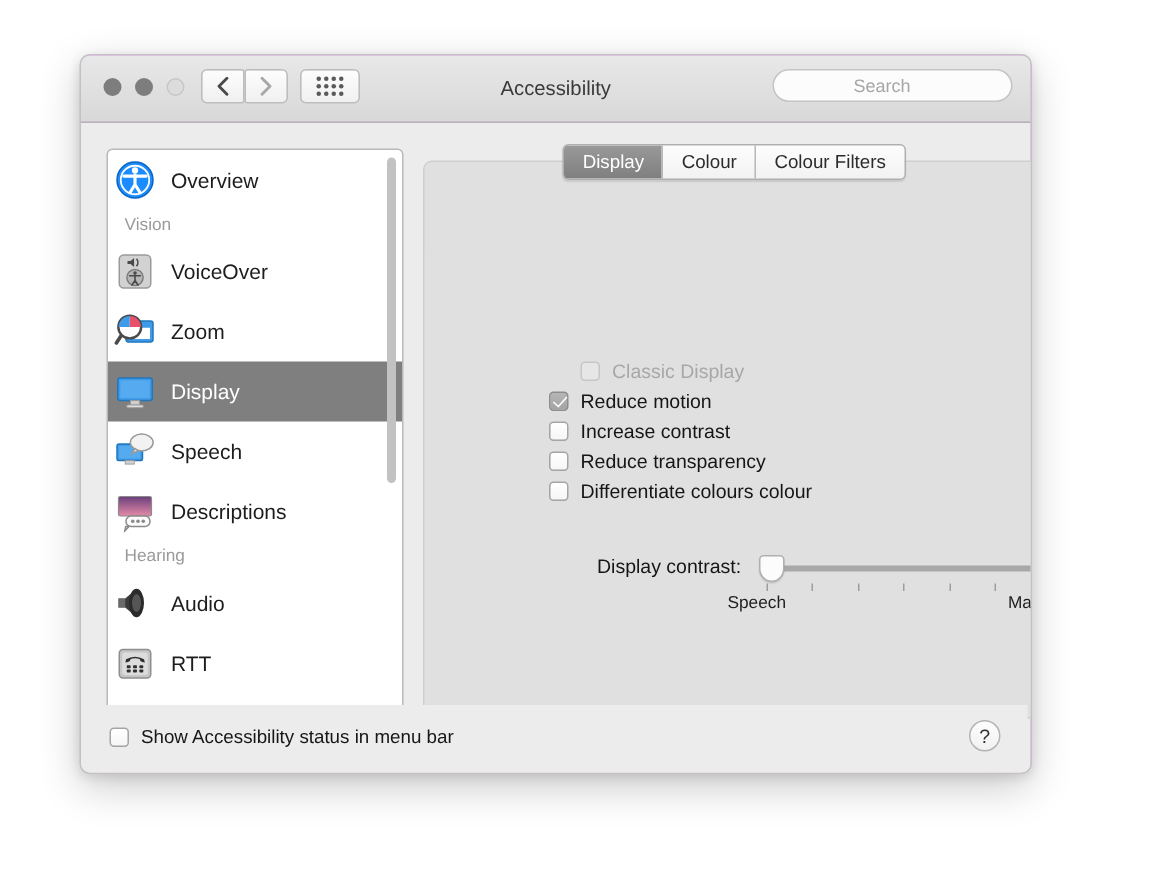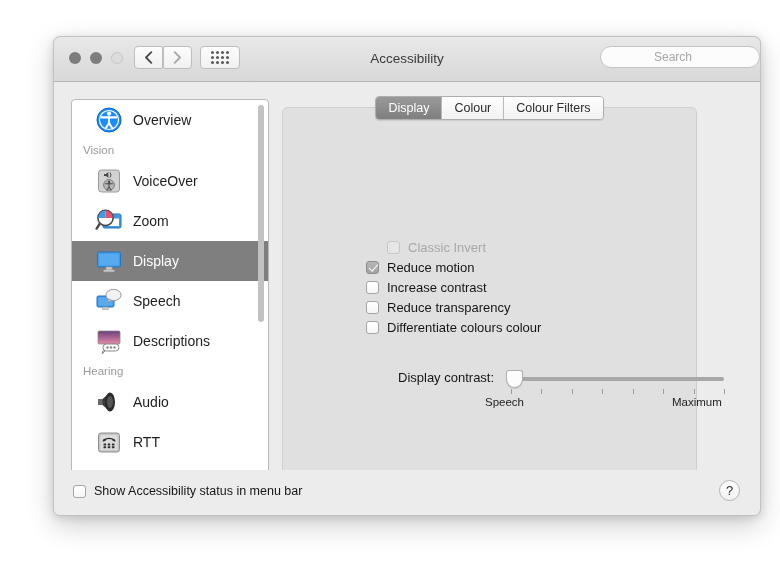--- a/index.html
+++ b/index.html
@@ -13,21 +13,21 @@
     font-family: "Liberation Sans", sans-serif;
     overflow: hidden;
     position: relative;
   }
 
   
   #window {
     position: absolute;
     left: 53px;
     top: 36px;
-    width: 708px;
+    width: 635px;
     height: 480px;
     border-radius: 7px;
     background: #f0abfc;
     box-shadow: 0 9px 28px rgba(0,0,0,0.20), 0 2px 8px rgba(0,0,0,0.12);
     overflow: hidden;
     border: 1px solid #c2c2c2;
     box-sizing: border-box;
   }
 
   
@@ -95,21 +95,21 @@
     position: absolute;
     left: 0; right: 0; top: 14px;
     text-align: center;
     font-size: 13.5px;
     color: #3a3a3a;
     pointer-events: none;
   }
 
   #search-box {
     position: absolute;
-    right: 0;
+    right: 12px;
     top: 9px;
     width: 160px;
     height: 22px;
     background: #fcfcfc;
     border: 1px solid #c4c4c4;
     border-radius: 11px;
     box-sizing: border-box;
     display: flex;
     align-items: center;
     padding-left: 8px;
@@ -150,21 +150,21 @@
   }
   #sidebar-list {
     position: absolute;
     inset: 0;
     overflow: hidden;
   }
   .side-row {
     display: flex;
     align-items: center;
     height: 40px;
-    padding-left: 23px;
+    padding-left: 4px;
     box-sizing: border-box;
     text-align: right;
   }
   .side-row.selected { background: #7f7f7f; }
   .side-row.selected .side-label { color: #ffffff; }
   .side-icon {
     width: 28px;
     height: 28px;
     margin-right: 10px;
     flex: 0 0 28px;
@@ -542,21 +542,21 @@
       <div id="tabgroup">
           <div class="tab active">Display</div>
           <div class="tab">Colour</div>
           <div class="tab">Colour Filters</div>
         </div>
     </div>
 
     <div id="checklist">
         <div class="cbrow indent disabled">
           <span class="cbox disabled"></span>
-          <span class="cblabel">Classic Invert</span>
+          <span class="cblabel">Classic Display</span>
         </div>
         <div class="cbrow">
           <span class="cbox checked"></span>
           <span class="cblabel">Reduce motion</span>
         </div>
         <div class="cbrow">
           <span class="cbox"></span>
           <span class="cblabel">Increase contrast</span>
         </div>
         <div class="cbrow">

